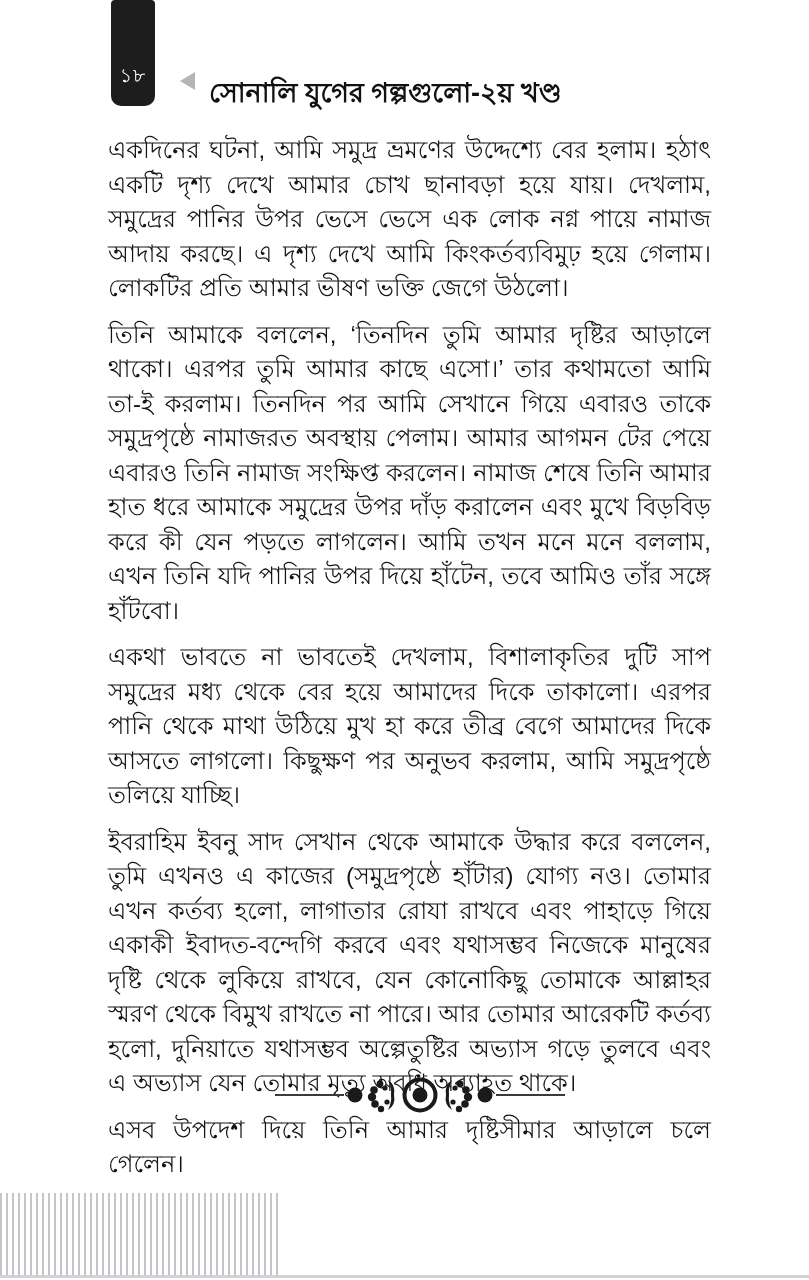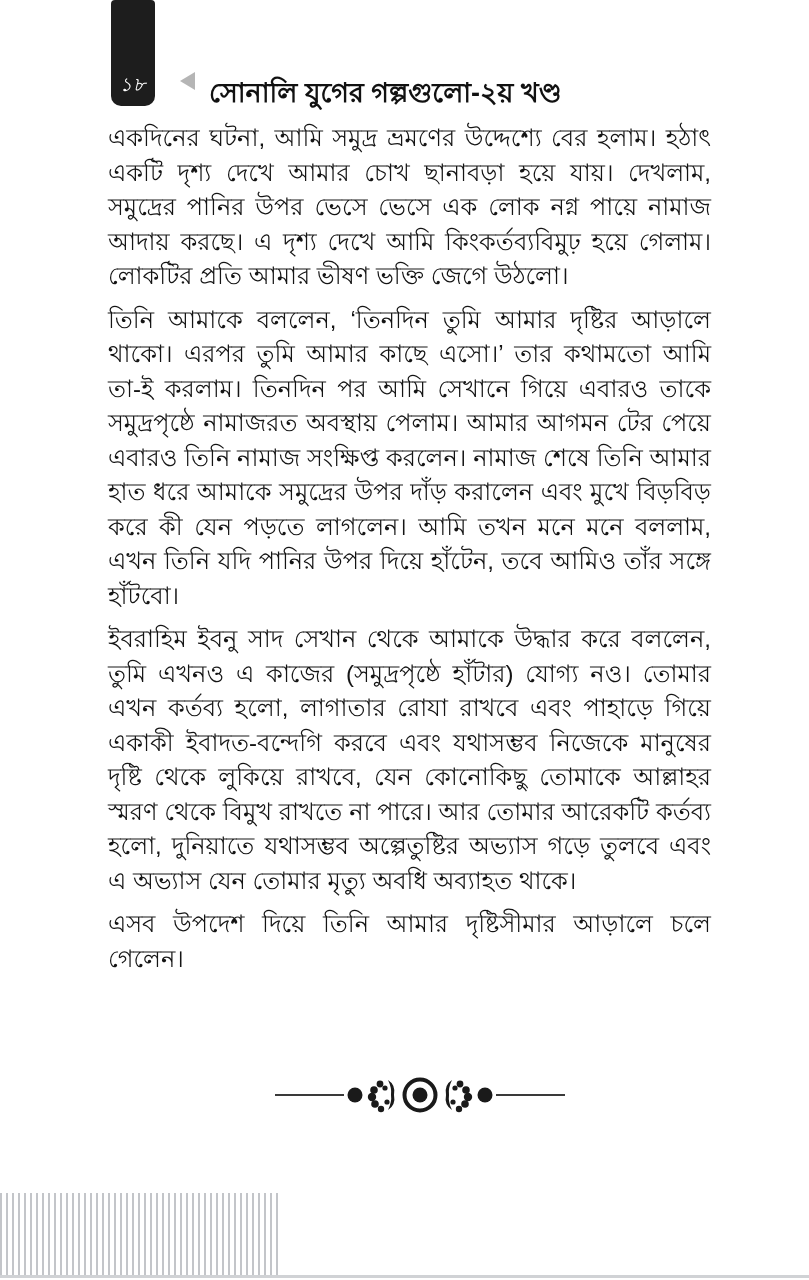--- a/index.html
+++ b/index.html
@@ -26,23 +26,22 @@
     background: #1d1d1d;
     border-radius: 4px 4px 10px 10px;
     display: flex;
     align-items: flex-end;
     justify-content: center;
   }
   .page-number {
     color: #ffffff;
     font-size: 19px;
     line-height: 1;
-    padding-bottom: 12px;
+    padding-bottom: 21px;
     letter-spacing: 1px;
-    font-style: italic;
   }
 
   
   .header-row {
     position: absolute;
     left: 180px;
     top: 72px;
     height: 36px;
     display: flex;
     align-items: flex-start;
@@ -63,21 +62,21 @@
   }
 
   
   .content {
     position: absolute;
     left: 108px;
     top: 121px;
     width: 603px;
   }
   .content p {
-    margin: 0 0 9px 0;
+    margin: 12px 0 9px 0;
     font-size: 24px;
     line-height: 34.5px;
     text-align: justify;
     text-justify: inter-word;
     color: #141414;
   }
 
   
   .divider {
     position: absolute;
@@ -127,20 +126,21 @@
 </div>
 
 <div class="header-row">
   <span class="tri-left"></span>
   <span class="header-title">সোনালি যুগের গল্পগুলো-২য় খণ্ড</span>
 </div>
 
 <div class="content">
   <p>একদিনের ঘটনা, আমি সমুদ্র ভ্রমণের উদ্দেশ্যে বের হলাম। হঠাৎ একটি দৃশ্য দেখে আমার চোখ ছানাবড়া হয়ে যায়। দেখলাম, সমুদ্রের পানির উপর ভেসে ভেসে এক লোক নগ্ন পায়ে নামাজ আদায় করছে। এ দৃশ্য দেখে আমি কিংকর্তব্যবিমুঢ় হয়ে গেলাম। লোকটির প্রতি আমার ভীষণ ভক্তি জেগে উঠলো।</p>
   <p>তিনি আমাকে বললেন, ‘তিনদিন তুমি আমার দৃষ্টির আড়ালে থাকো। এরপর তুমি আমার কাছে এসো।’ তার কথামতো আমি তা-ই করলাম। তিনদিন পর আমি সেখানে গিয়ে এবারও তাকে সমুদ্রপৃষ্ঠে নামাজরত অবস্থায় পেলাম। আমার আগমন টের পেয়ে এবারও তিনি নামাজ সংক্ষিপ্ত করলেন। নামাজ শেষে তিনি আমার হাত ধরে আমাকে সমুদ্রের উপর দাঁড় করালেন এবং মুখে বিড়বিড় করে কী যেন পড়তে লাগলেন। আমি তখন মনে মনে বললাম, এখন তিনি যদি পানির উপর দিয়ে হাঁটেন, তবে আমিও তাঁর সঙ্গে হাঁটবো।</p>
+  <p>একথা ভাবতে না ভাবতেই দেখলাম, বিশালাকৃতির দুটি সাপ সমুদ্রের মধ্য থেকে বের হয়ে আমাদের দিকে তাকালো। এরপর পানি থেকে মাথা উঠিয়ে মুখ হা করে তীব্র বেগে আমাদের দিকে আসতে লাগলো। কিছুক্ষণ পর অনুভব করলাম, আমি সমুদ্রপৃষ্ঠে তলিয়ে যাচ্ছি।</p>
   <p>ইবরাহিম ইবনু সাদ সেখান থেকে আমাকে উদ্ধার করে বললেন, তুমি এখনও এ কাজের (সমুদ্রপৃষ্ঠে হাঁটার) যোগ্য নও। তোমার এখন কর্তব্য হলো, লাগাতার রোযা রাখবে এবং পাহাড়ে গিয়ে একাকী ইবাদত-বন্দেগি করবে এবং যথাসম্ভব নিজেকে মানুষের দৃষ্টি থেকে লুকিয়ে রাখবে, যেন কোনোকিছু তোমাকে আল্লাহর স্মরণ থেকে বিমুখ রাখতে না পারে। আর তোমার আরেকটি কর্তব্য হলো, দুনিয়াতে যথাসম্ভব অল্পেতুষ্টির অভ্যাস গড়ে তুলবে এবং এ অভ্যাস যেন তোমার মৃত্যু অবধি অব্যাহত থাকে।</p>
   <p>এসব উপদেশ দিয়ে তিনি আমার দৃষ্টিসীমার আড়ালে চলে গেলেন।</p>
 </div>
 
 <div class="divider">
   <span class="divider-line"></span>
   <svg width="152" height="48" viewBox="0 0 152 48">
 
     <circle cx="11" cy="24" r="7.5" fill="#1a1a1a"></circle>
 

